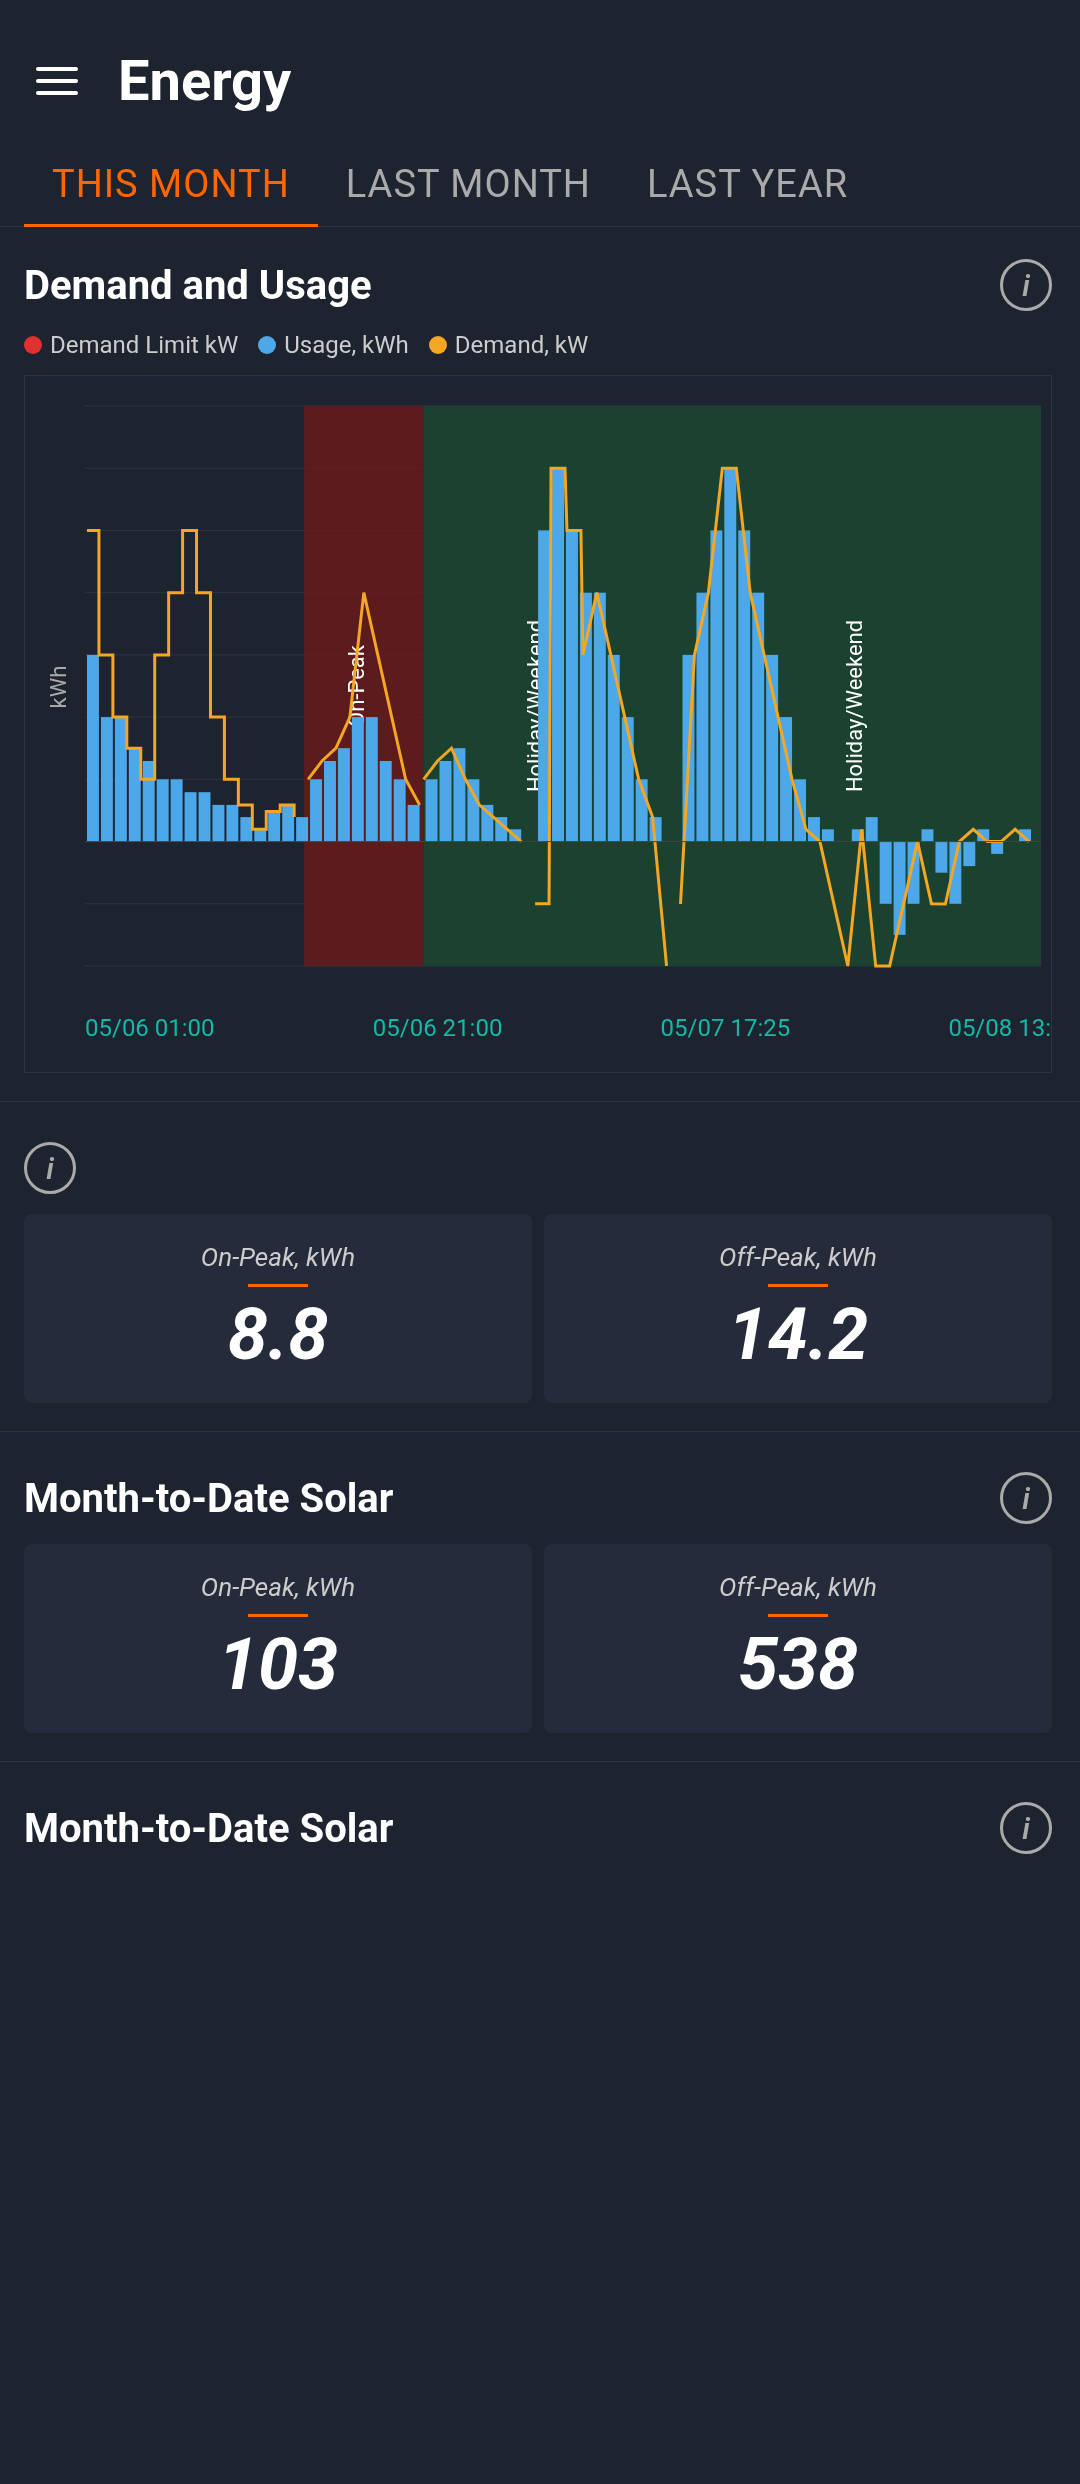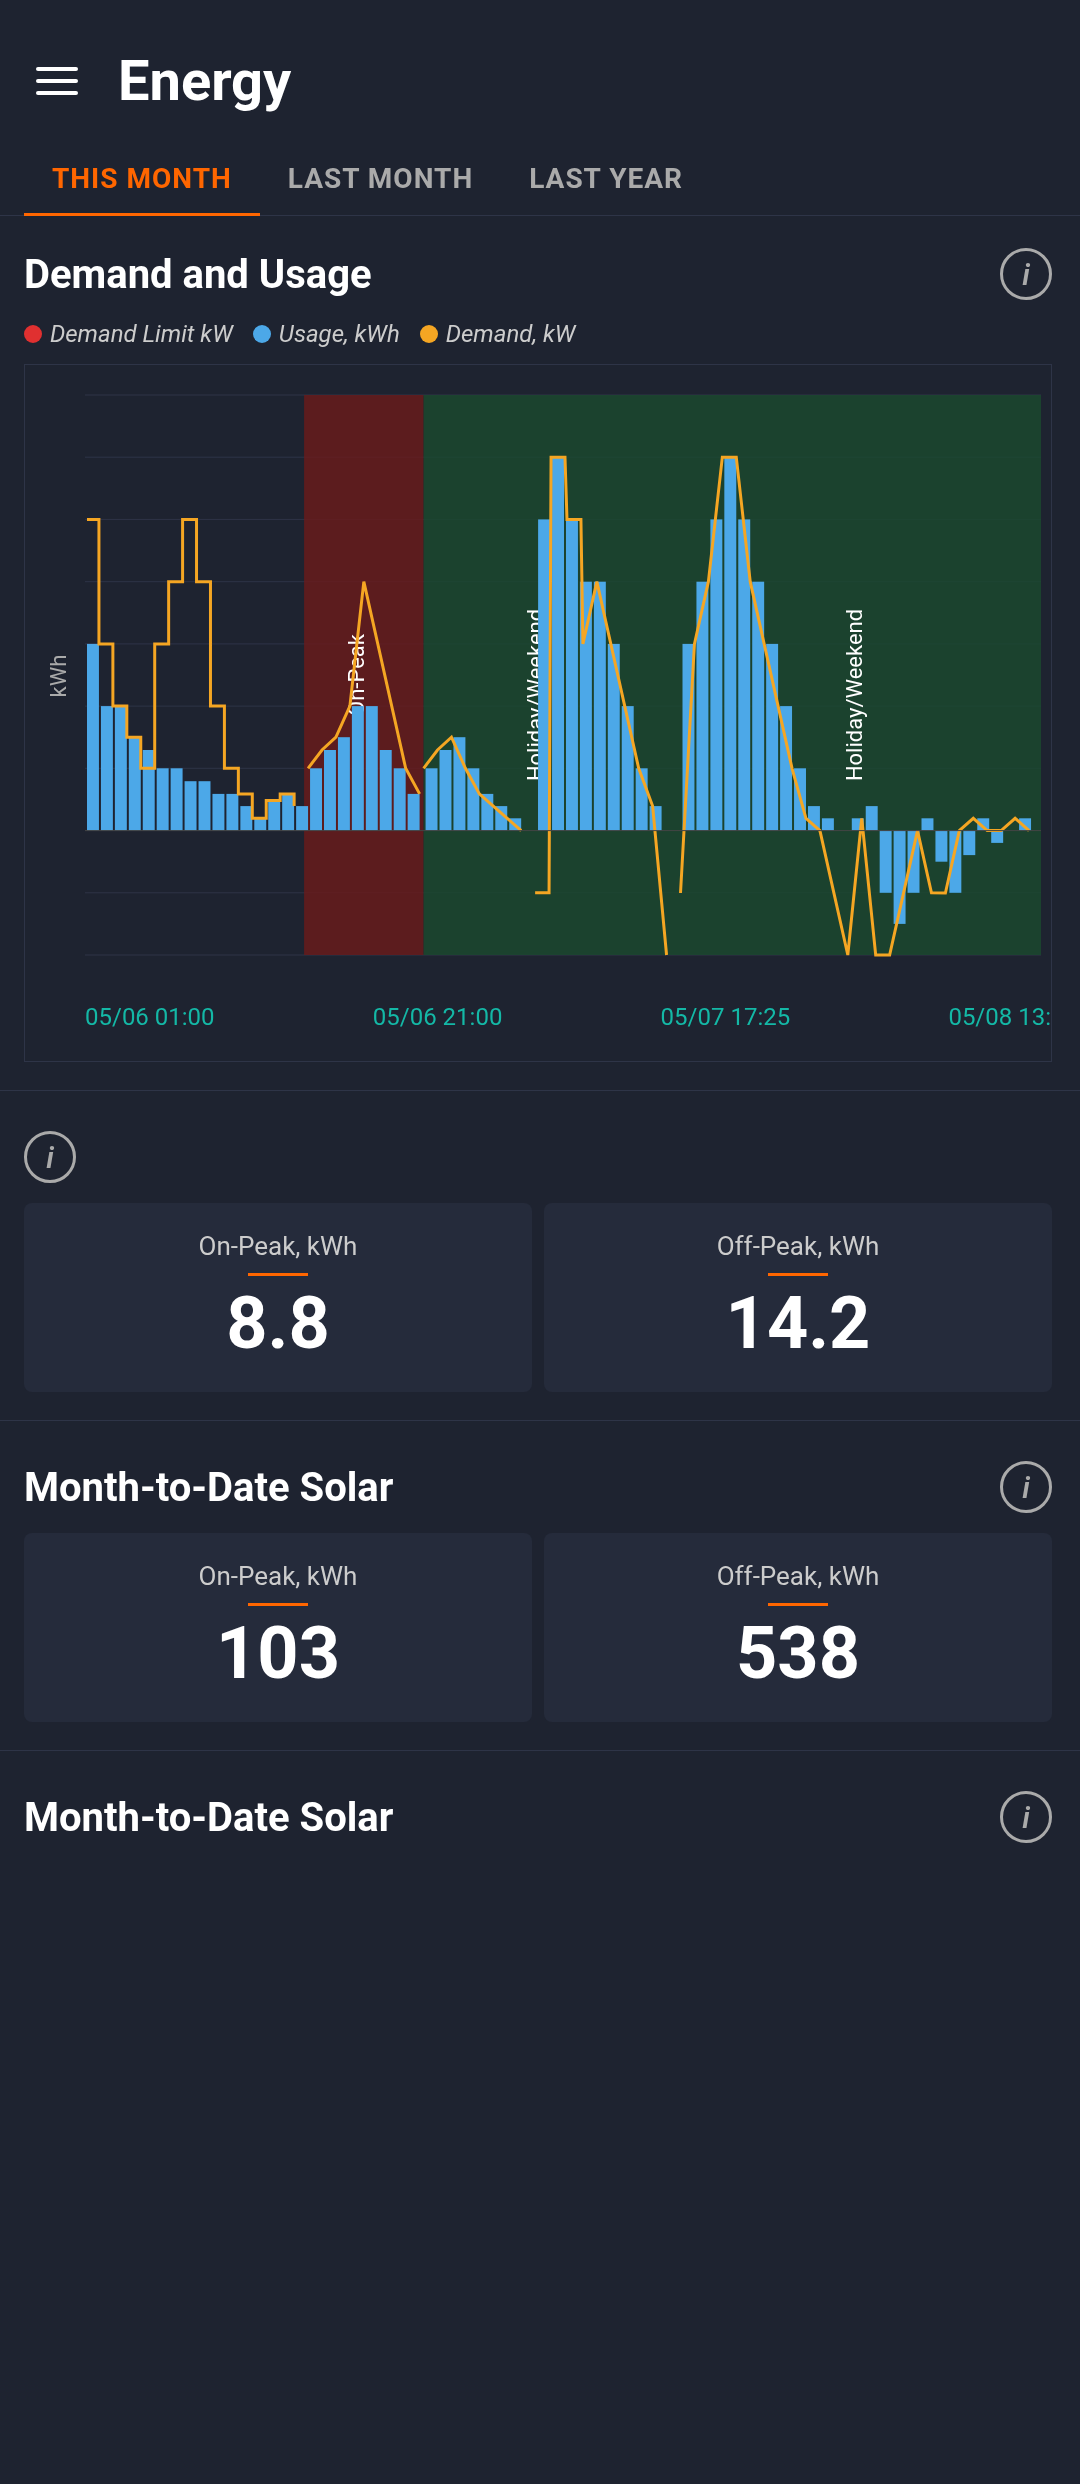--- a/index.html
+++ b/index.html
@@ -42,22 +42,22 @@
 
     
     .tabs {
       display: flex;
       border-bottom: 1px solid #2e3447;
       padding: 0 24px;
       background-color: #1e2330;
     }
     .tab {
       padding: 20px 28px;
-      font-size: 28px;
-      font-weight: 700;
+      font-size: 38px;
+      font-weight: 400;
       color: #aaaaaa;
       cursor: pointer;
       letter-spacing: 1px;
       position: relative;
     }
     .tab.active {
       color: #ff6600;
     }
     .tab.active::after {
       content: '';
@@ -101,21 +101,20 @@
 
     
     .legend {
       display: flex;
       flex-wrap: wrap;
       gap: 20px;
       margin-bottom: 16px;
       font-size: 24px;
       color: #cccccc;
       align-items: center;
-      font-style: italic;
     }
     .legend-item {
       display: flex;
       align-items: center;
       gap: 8px;
     }
     .legend-dot {
       width: 18px;
       height: 18px;
       border-radius: 50%;
@@ -154,20 +153,21 @@
       font-size: 24px;
       color: #14b8a6;
     }
 
     
     .stats-grid {
       display: grid;
       grid-template-columns: 1fr 1fr;
       gap: 12px;
       margin-top: 8px;
+      font-style: italic;
     }
     .stat-card {
       background: #252b3b;
       border-radius: 8px;
       padding: 28px 24px 32px 24px;
       display: flex;
       flex-direction: column;
       align-items: center;
       gap: 12px;
     }

